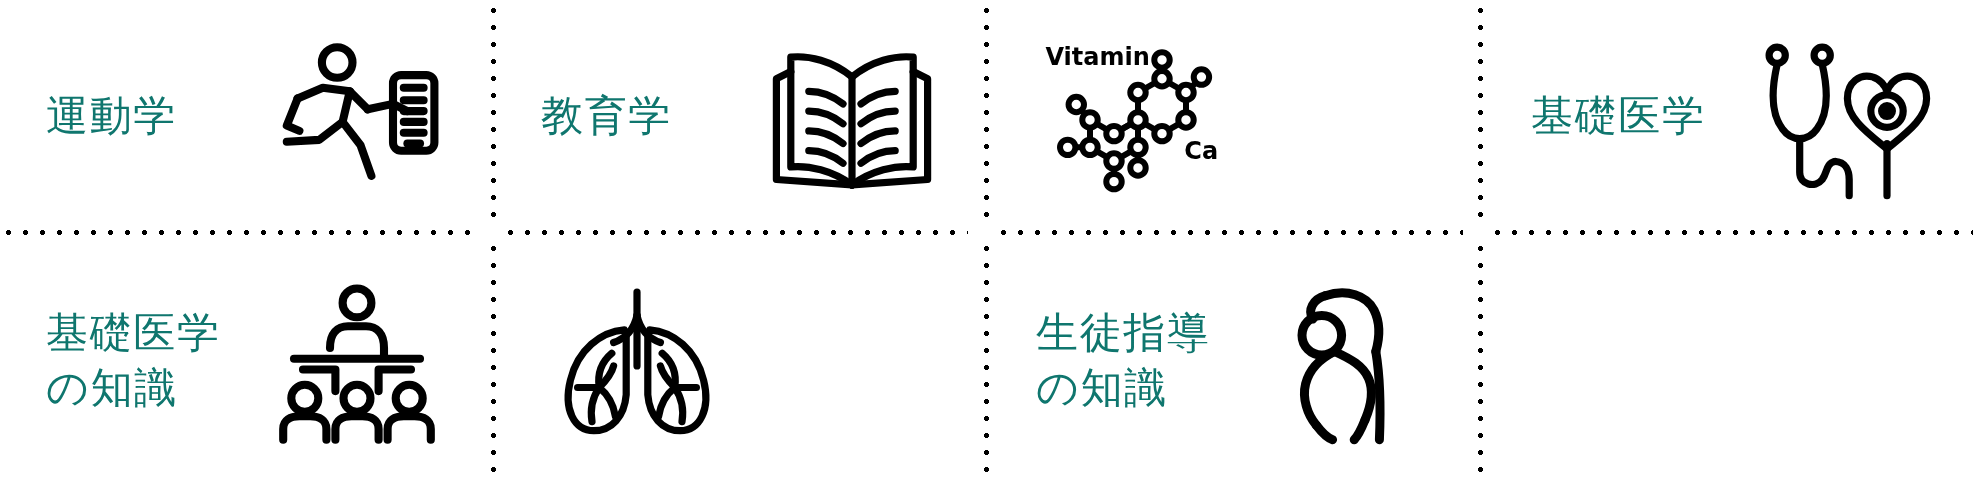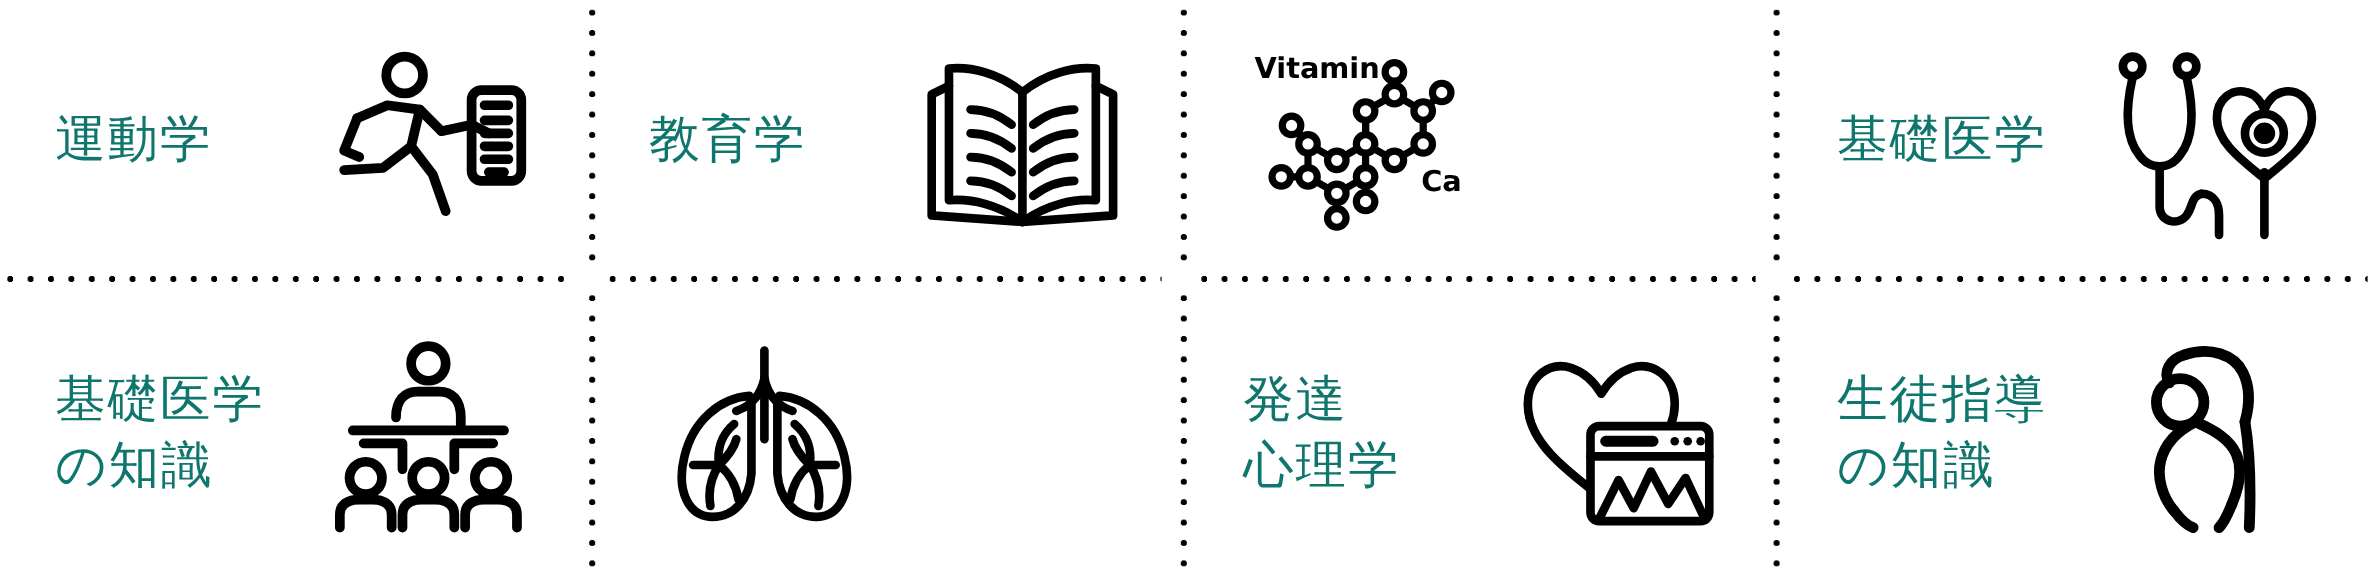--- a/index.html
+++ b/index.html
@@ -229,37 +229,20 @@
           <path d="M58 120 C68 128 74 140 76 152"></path>
           <path d="M128 82 C140 92 144 106 142 120"></path>
           <path d="M142 120 L166 120"></path>
           <path d="M142 120 C150 132 152 146 150 158"></path>
           <path d="M142 120 C134 112 128 104 126 96"></path>
           <path d="M142 120 C132 128 126 140 124 152"></path>
         </svg>
       </div>
     </div>
 
-    <div class="cell row2">
-      <div class="cell-label">発達
-心理学</div>
-      <div class="cell-icon">
-        <svg viewBox="0 0 200 180" fill="none" stroke="#000" stroke-width="8" stroke-linecap="round" stroke-linejoin="round">
-          <path d="M86 150 C52 124 18 98 18 64 C18 38 38 24 58 30 C70 34 80 44 86 54
-                   C92 44 102 34 114 30 C134 24 154 38 154 64 C154 78 148 90 140 100"></path>
-          <rect x="76" y="84" width="110" height="88" rx="8" fill="#fff"></rect>
-          <path d="M76 112 L186 112"></path>
-          <path d="M90 98 h44" stroke-width="10"></path>
-          <circle cx="154" cy="98" r="4" fill="#000" stroke="none"></circle>
-          <circle cx="166" cy="98" r="4" fill="#000" stroke="none"></circle>
-          <circle cx="178" cy="98" r="4" fill="#000" stroke="none"></circle>
-          <path d="M84 170 L102 134 L116 160 L132 126 L148 156 L164 132 L180 166"></path>
-        </svg>
-      </div>
-    </div>
 
     <div class="cell row2">
       <div class="cell-label">生徒指導
 の知識</div>
       <div class="cell-icon">
         <svg viewBox="0 0 200 180" fill="none" stroke="#000" stroke-width="10" stroke-linecap="round" stroke-linejoin="round">
           <circle cx="72" cy="62" r="22"></circle>
           <path d="M76 18 C100 10 122 18 130 34 C138 50 136 66 132 80"></path>
           <path d="M76 18 C62 22 56 34 62 44"></path>
           <path d="M132 80 C136 104 138 132 136 178"></path>

